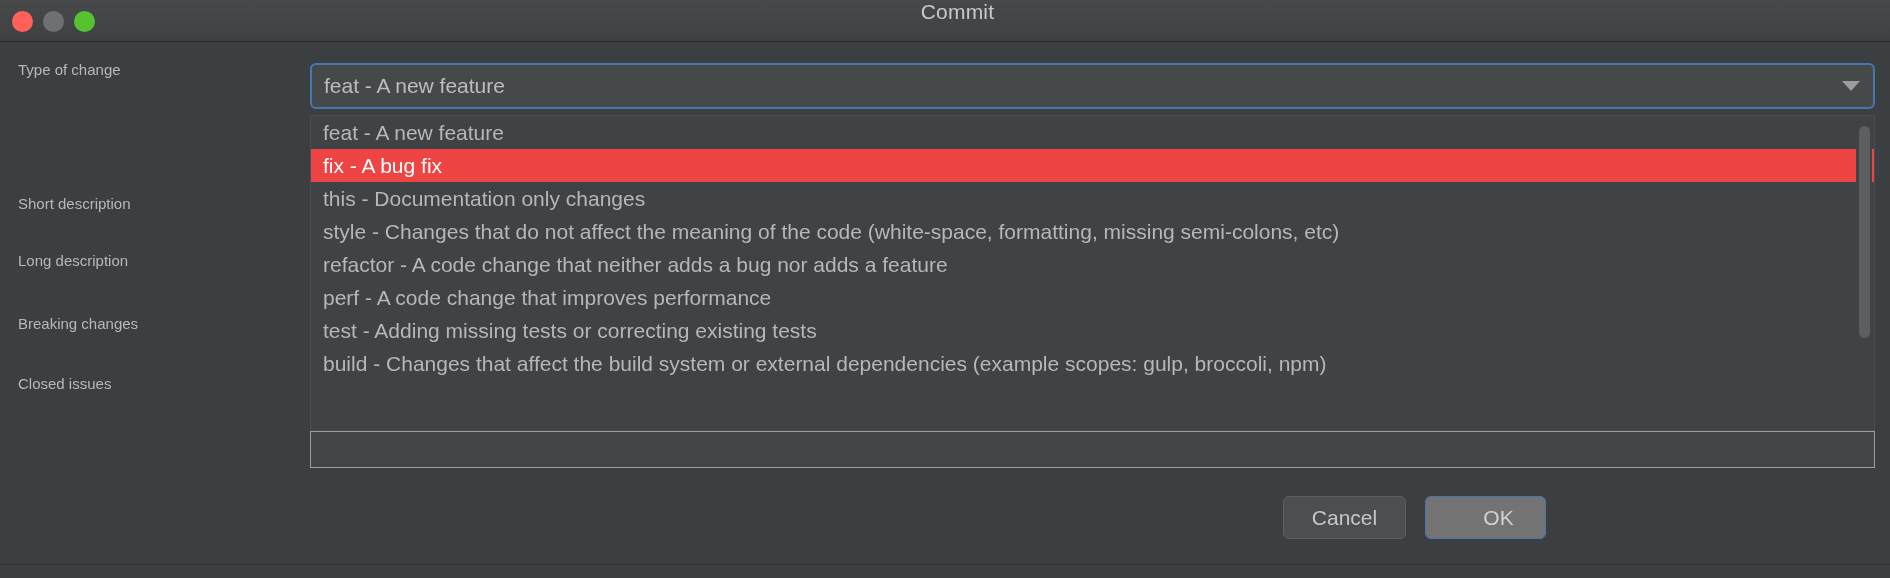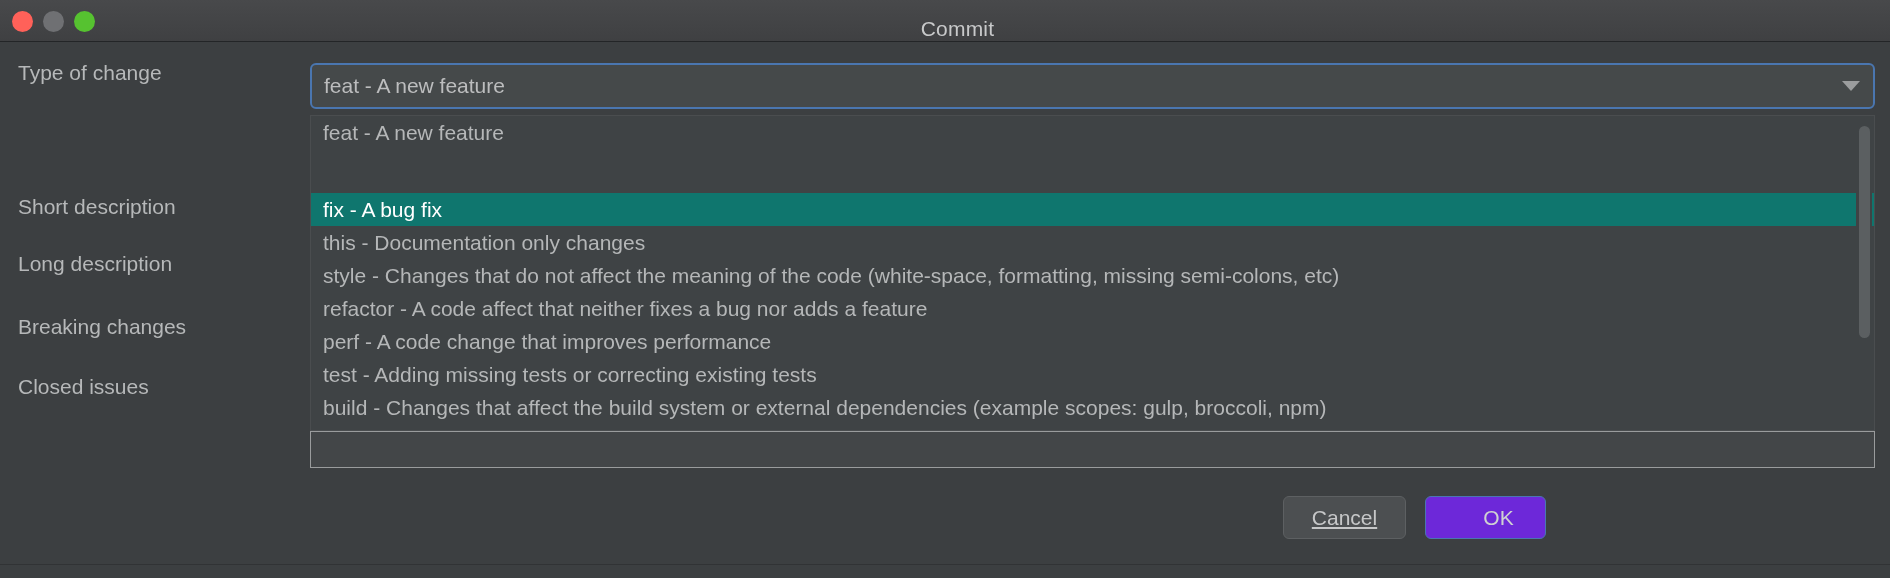--- a/index.html
+++ b/index.html
@@ -21,21 +21,21 @@
 
   
   .titlebar {
     position: absolute;
     left: 0; top: 0;
     width: 1890px;
     height: 42px;
     background: linear-gradient(#48494b, #3f4042);
     border-bottom: 1px solid #232527;
     display: flex;
-    align-items: flex-end;
+    align-items: flex-start;
     padding-left: 25px;
   }
   .traffic {
     position: absolute;
     left: 12px; top: 0;
     height: 42px;
     display: flex;
     align-items: center;
     gap: 10px;
   }
@@ -63,21 +63,21 @@
     left: 0; top: 43px;
     width: 1890px;
     height: 535px;
     background: #3c3f41;
   }
 
   .label {
     position: absolute;
     left: 18px;
     color: #b6b8b9;
-    font-size: 21px;
+    font-size: 15px;
     white-space: nowrap;
     user-select: none;
   }
 
   
   .combo {
     position: absolute;
     left: 310px;
     top: 20px;
     width: 1565px;
@@ -112,23 +112,22 @@
   .opt {
     height: 33px;
     line-height: 33px;
     padding-left: 12px;
     color: #b5b7b8;
     font-size: 21px;
     white-space: nowrap;
     overflow: hidden;
   }
   .opt.selected {
-    background: #0f766e;
+    background: #ef4444;
     color: #ffffff;
-    margin-top: 44px;
   }
 
   
   .scroll-track {
     position: absolute;
     right: 2px;
     top: 2px;
     width: 16px;
     height: 312px;
     background: #3f4345;
@@ -165,27 +164,26 @@
     justify-content: center;
     user-select: none;
   }
   .btn.cancel {
     left: 1283px;
     top: 453px;
     width: 123px;
     background: #4c4f51;
     border: 1px solid #5d6062;
     color: #c6c7c8;
-    text-decoration: underline;
   }
   .btn.ok {
     left: 1425px;
     top: 453px;
     width: 121px;
-    background: #6d28d9;
+    background: #737373;
     border: 1px solid #4a76b0;
     color: #cfd1d2;
     padding-left: 26px;
   }
 
   .bottom-edge {
     position: absolute;
     left: 0;
     bottom: 0;
     width: 1890px;
@@ -223,21 +221,21 @@
             <polygon points="1,1 19,1 10,11" fill="#9b9d9e"></polygon>
           </svg>
       </span>
     </div>
 
     <div class="popup">
       <div class="opt">feat - A new feature</div>
       <div class="opt selected">fix - A bug fix</div>
       <div class="opt">this - Documentation only changes</div>
       <div class="opt">style - Changes that do not affect the meaning of the code (white-space, formatting, missing semi-colons, etc)</div>
-      <div class="opt">refactor - A code affect that neither fixes a bug nor adds a feature</div>
+      <div class="opt">refactor - A code change that neither adds a bug nor adds a feature</div>
       <div class="opt">perf - A code change that improves performance</div>
       <div class="opt">test - Adding missing tests or correcting existing tests</div>
       <div class="opt">build - Changes that affect the build system or external dependencies (example scopes: gulp, broccoli, npm)</div>
 
       <div class="scroll-track">
         <div class="scroll-thumb"></div>
       </div>
     </div>
 
     <div class="field"></div>

